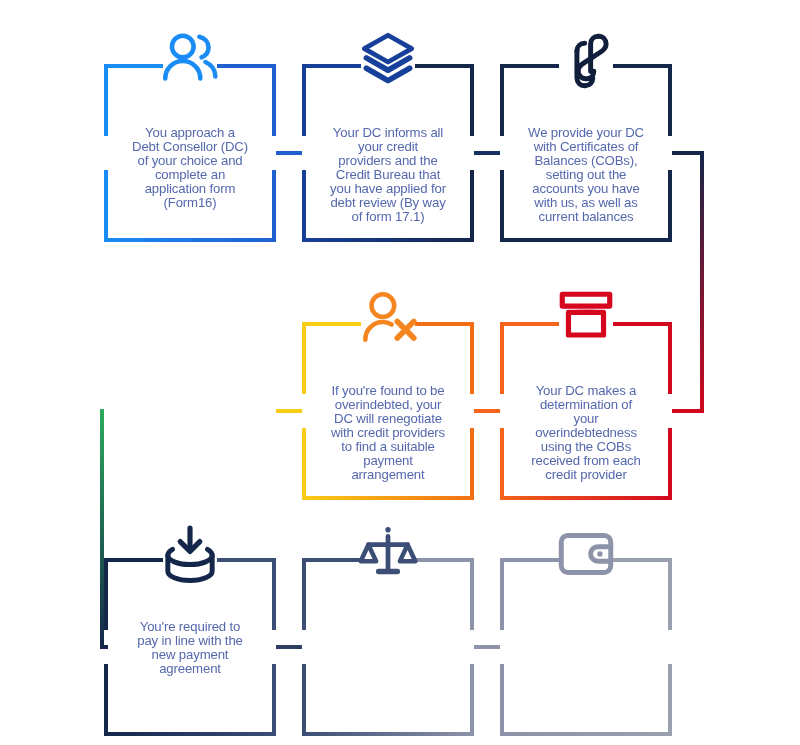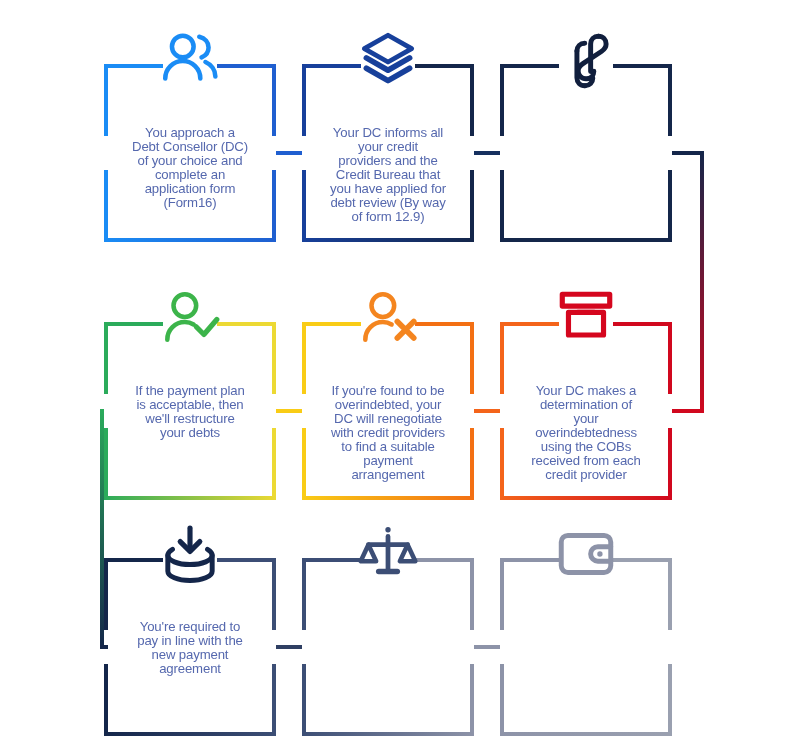--- a/index.html
+++ b/index.html
@@ -86,60 +86,47 @@
                 <path d="M11 27 32 39 53 27" stroke-width="5.4"></path>
                 <path d="M11 37 32 49 53 37" stroke-width="5.4"></path>
         </svg>
       </span>
       <div class="txt">Your DC informs all
 your credit
 providers and the
 Credit Bureau that
 you have applied for
 debt review (By way
-of form 12.9)</div>
+of form 17.1)</div>
     </div>
     <div class="fbox" style="left: 500px; top: 64px;">
       <div class="seg bw" style="left: 0px; top: 0px; width: 59px; background: rgb(20, 38, 74);"></div>
       <div class="seg bw" style="right: 0px; top: 0px; width: 59px; background: rgb(20, 38, 74);"></div>
       <div class="seg bh" style="left: 0px; top: 0px; height: 72px; background: rgb(20, 38, 74);"></div>
       <div class="seg bh" style="left: 0px; bottom: 0px; height: 72px; background: rgb(20, 38, 74);"></div>
       <div class="seg bh" style="right: 0px; top: 0px; height: 72px; background: rgb(20, 38, 74);"></div>
       <div class="seg bh" style="right: 0px; bottom: 0px; height: 72px; background: rgb(20, 38, 74);"></div>
       <div class="seg bw" style="left: 0px; bottom: 0px; width: 172px; background: linear-gradient(90deg, rgb(20, 38, 74), rgb(20, 38, 74));"></div>
       <span class="icon">
         <svg viewBox="0 0 64 60" fill="none" stroke="#111f3d" stroke-width="4.4" stroke-linecap="round" stroke-linejoin="round">
           <path d="M44 6c4.5 0 7.5 3.4 7.5 7.6 0 3.2-1.8 5.4-4.6 7.2L29 32.5
                          c-3 1.9-4.6 4-4.6 7.1 0 4.3 3.2 7.7 7.7 7.7 4.4 0 7.5-3.2 7.5-7.4" stroke-width="4.8"></path>
                 <path d="M44 6c-4.4 0-7.5 3.3-7.5 7.5v26.6" stroke-width="4.8"></path>
                 <path d="M31 54c-4.6 0-7.8-3.4-7.8-7.8V20.3" stroke-width="4.8"></path>
                 <path d="M31 54c4.4 0 7.6-3.3 7.6-7.5" stroke-width="4.8"></path>
                 <path d="M23.2 20.3c0-4.3 3.2-7.5 7.6-7.5" stroke-width="4.8"></path>
         </svg>
       </span>
-    </div>
-    <div class="fbox" style="left: 104px; top: 322px;">
-      <div class="seg bw" style="left: 0px; top: 0px; width: 59px; background: rgb(43, 171, 91);"></div>
-      <div class="seg bw" style="right: 0px; top: 0px; width: 59px; background: rgb(236, 217, 51);"></div>
-      <div class="seg bh" style="left: 0px; top: 0px; height: 72px; background: rgb(43, 171, 91);"></div>
-      <div class="seg bh" style="left: 0px; bottom: 0px; height: 72px; background: rgb(43, 171, 91);"></div>
-      <div class="seg bh" style="right: 0px; top: 0px; height: 72px; background: rgb(236, 217, 51);"></div>
-      <div class="seg bh" style="right: 0px; bottom: 0px; height: 72px; background: rgb(236, 217, 51);"></div>
-      <div class="seg bw" style="left: 0px; bottom: 0px; width: 172px; background: linear-gradient(90deg, rgb(43, 171, 91), rgb(236, 217, 51));"></div>
-      <span class="icon">
-        <svg viewBox="0 0 64 60" fill="none" stroke="#3cb44a" stroke-width="4.4" stroke-linecap="round" stroke-linejoin="round">
-          <circle cx="27" cy="17" r="11"></circle>
-                <path d="M10 50c0-9.4 7.6-17 17-17 3.1 0 6 .8 8.5 2.3"></path>
-                <path d="M38 37.5 45.5 45 58 30.5" stroke-width="5"></path>
-        </svg>
-      </span>
-      <div class="txt">If the payment plan
-is acceptable, then
-we'll restructure
-your debts</div>
+      <div class="txt">We provide your DC
+with Certificates of
+Balances (COBs),
+setting out the
+accounts you have
+with us, as well as
+current balances</div>
     </div>
     <div class="fbox" style="left: 302px; top: 322px;">
       <div class="seg bw" style="left: 0px; top: 0px; width: 59px; background: rgb(249, 204, 22);"></div>
       <div class="seg bw" style="right: 0px; top: 0px; width: 59px; background: rgb(243, 111, 19);"></div>
       <div class="seg bh" style="left: 0px; top: 0px; height: 72px; background: rgb(249, 204, 22);"></div>
       <div class="seg bh" style="left: 0px; bottom: 0px; height: 72px; background: rgb(249, 204, 22);"></div>
       <div class="seg bh" style="right: 0px; top: 0px; height: 72px; background: rgb(243, 111, 19);"></div>
       <div class="seg bh" style="right: 0px; bottom: 0px; height: 72px; background: rgb(243, 111, 19);"></div>
       <div class="seg bw" style="left: 0px; bottom: 0px; width: 172px; background: linear-gradient(90deg, rgb(249, 204, 22), rgb(243, 111, 19));"></div>
       <span class="icon">

